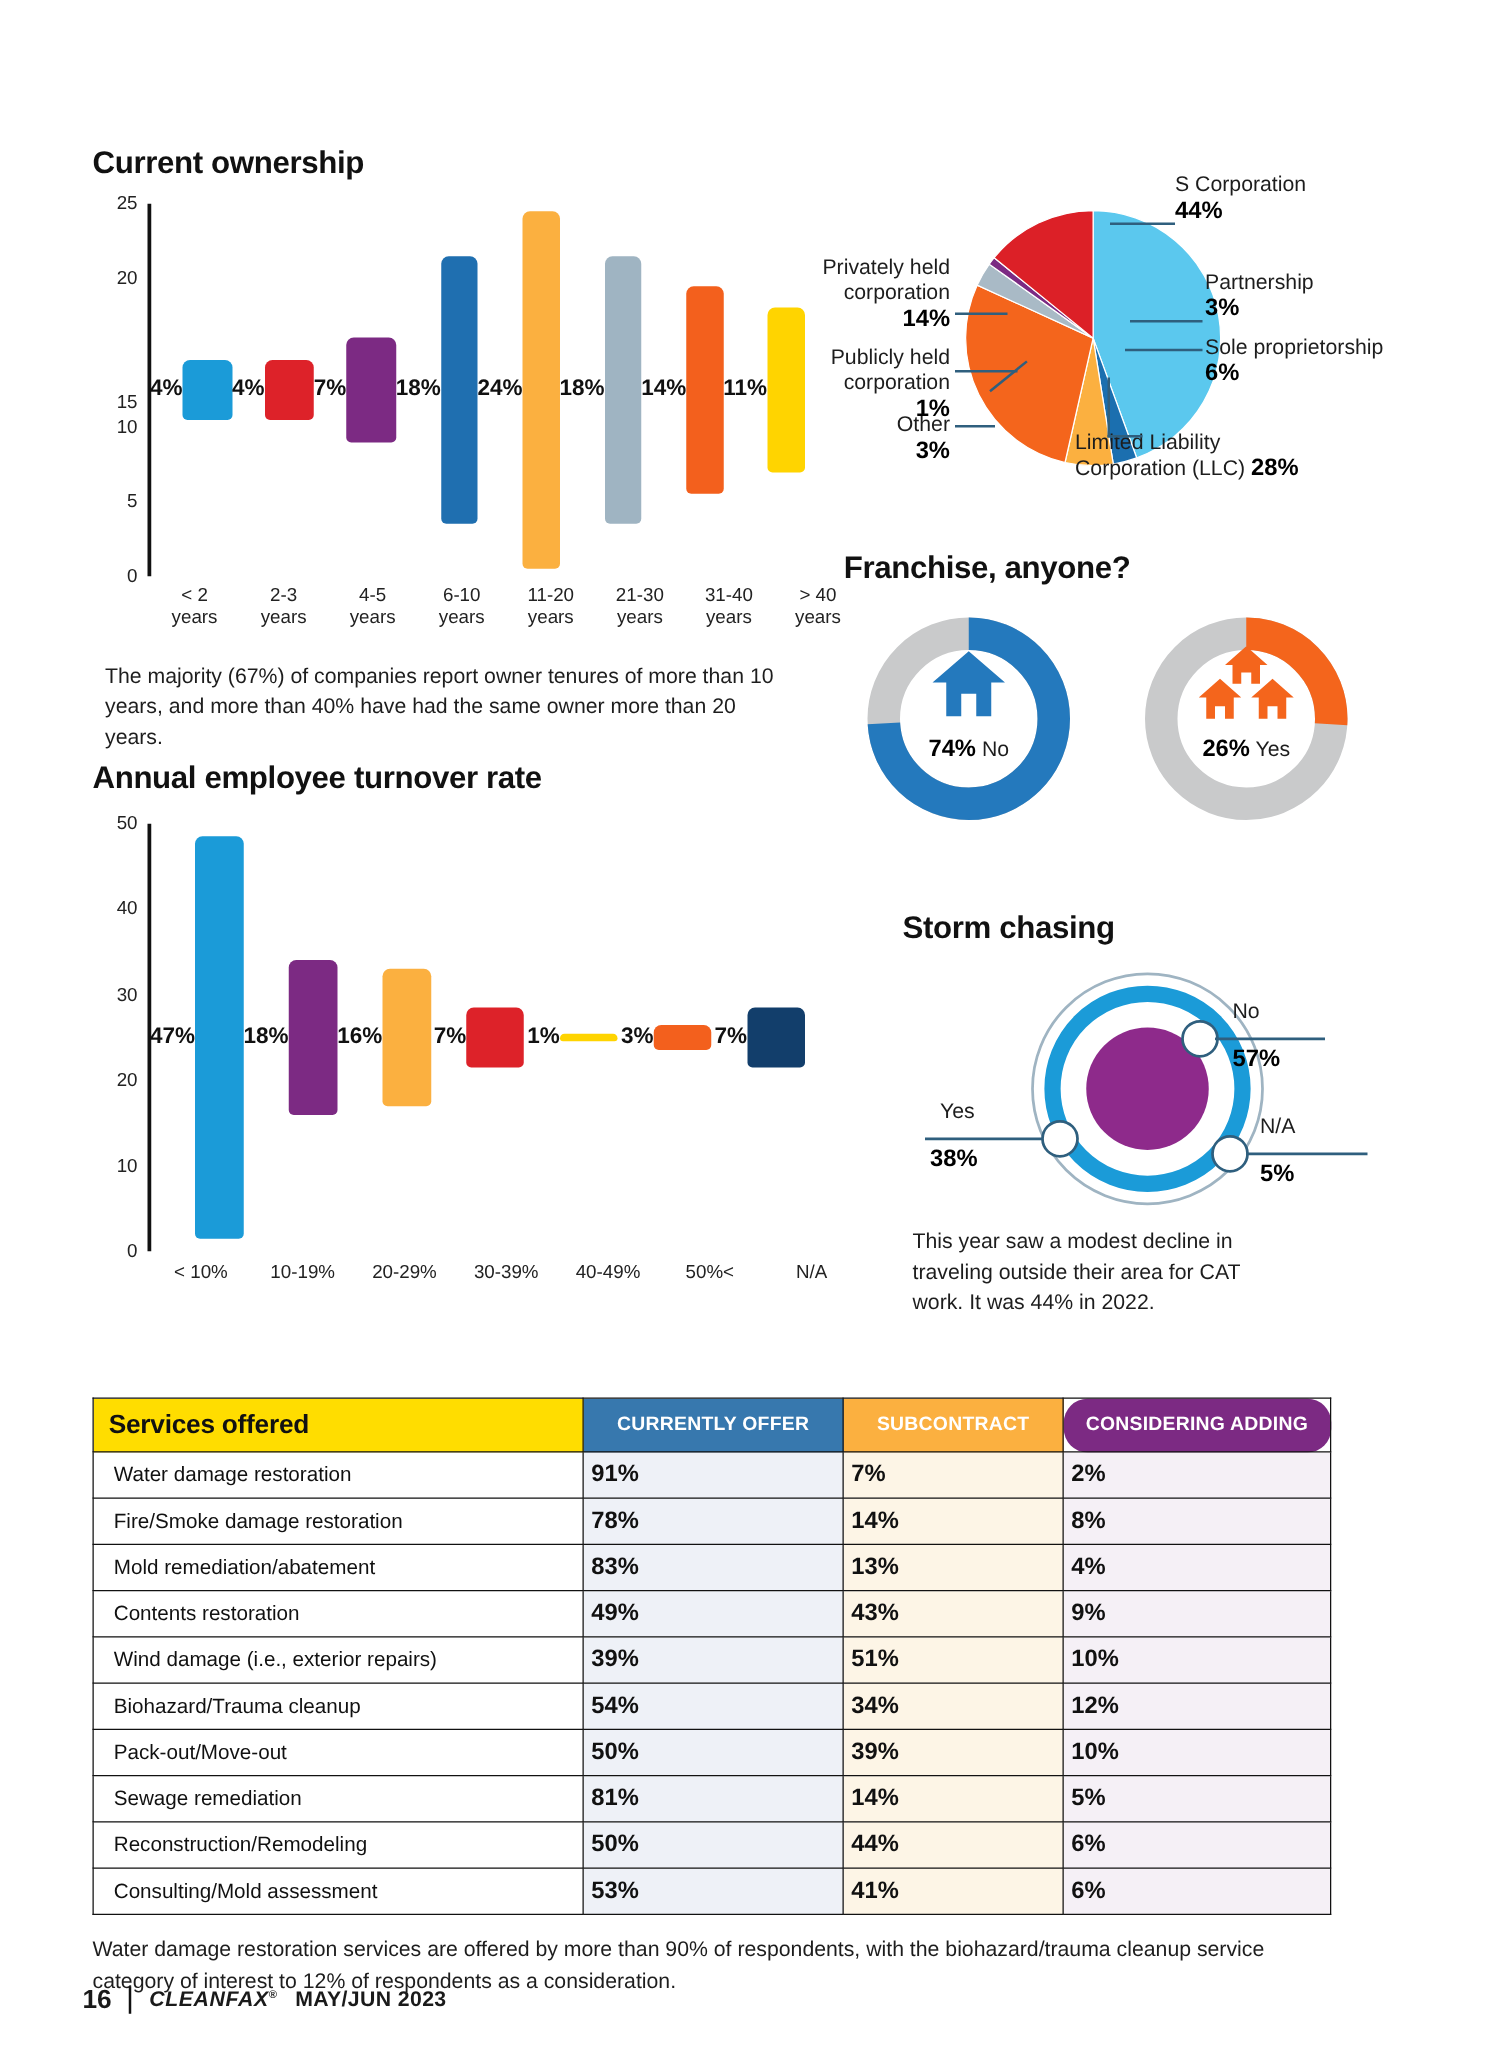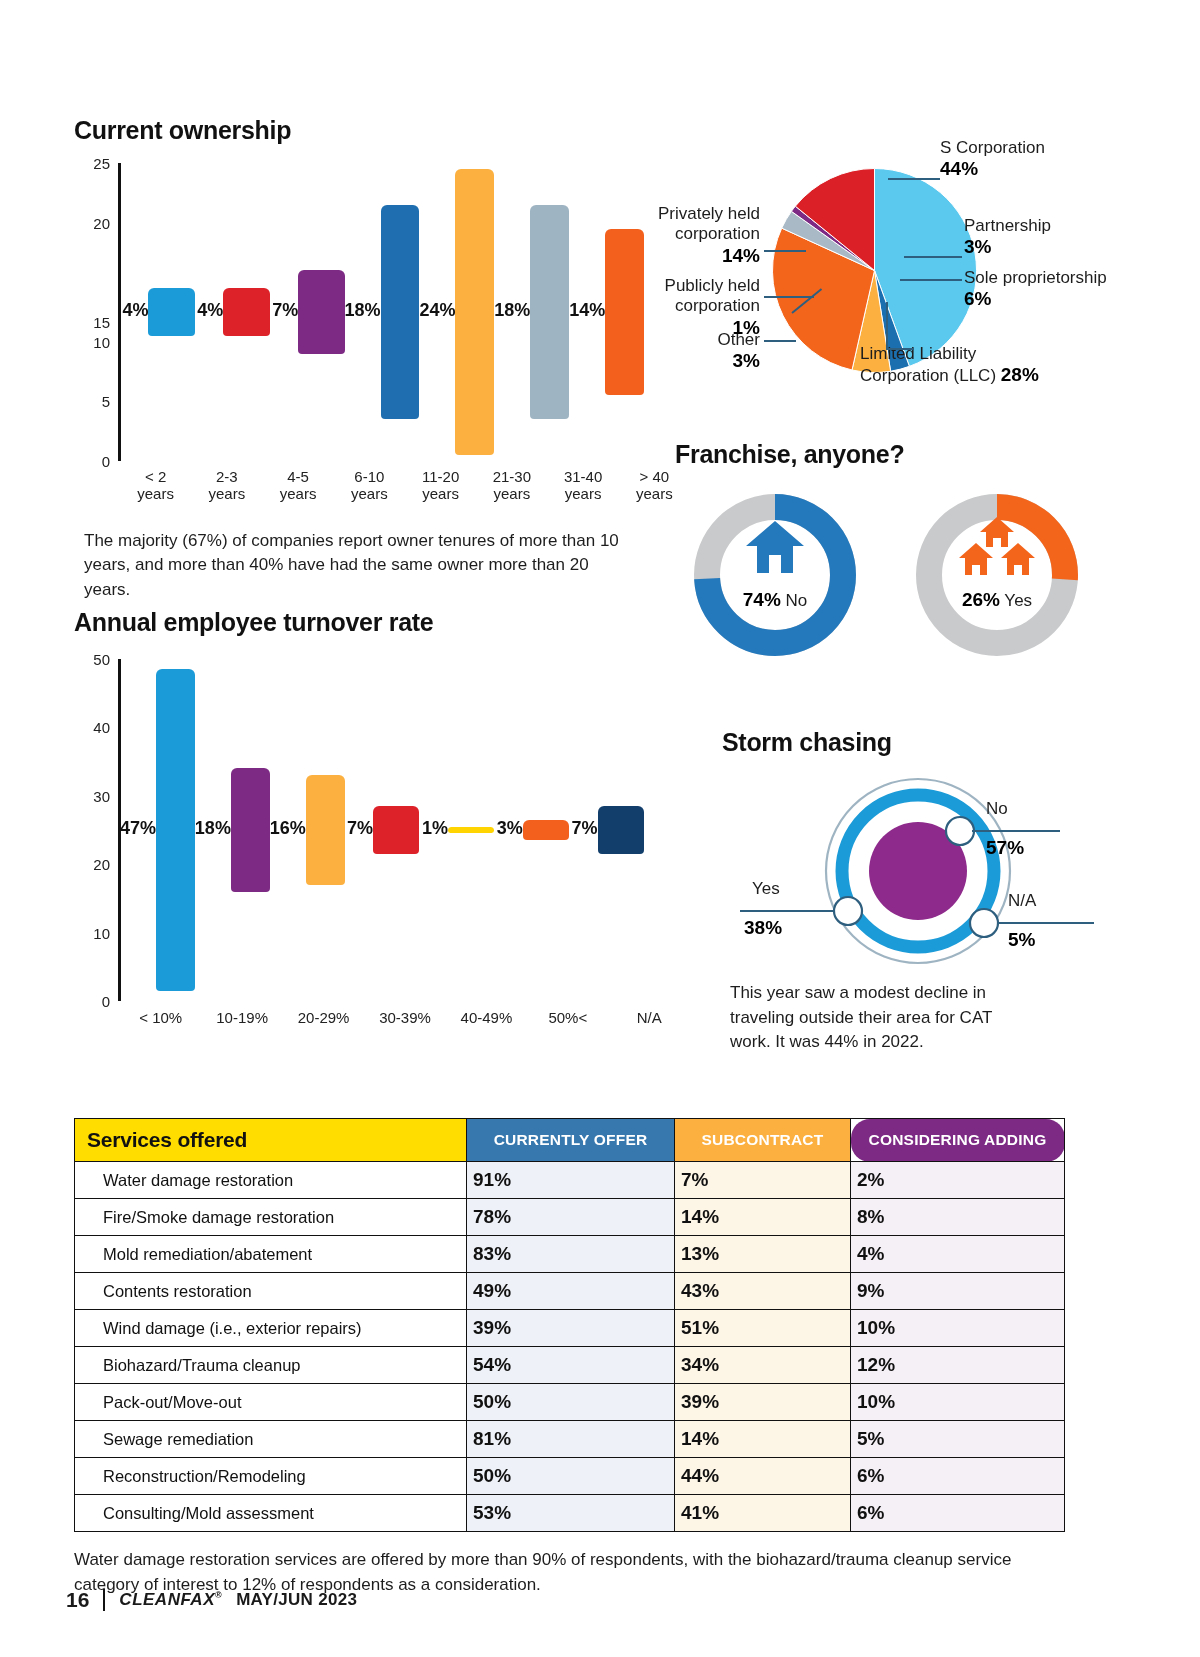--- a/index.html
+++ b/index.html
@@ -73,21 +73,21 @@
   }
   table.services th.first {
     background:#FFDD00; color:#111; text-align:left; font-size:21px;
     padding-left:12px; letter-spacing:-0.2px;
   }
   table.services td {
     font-size:19px; padding:7px 6px; border:1px solid #111;
     text-align:left; font-weight:bold; color:#111;
   }
   table.services td.name {
-    text-align:left; font-weight:normal; font-size:16.5px; padding-left:28px;
+    text-align:left; font-weight:normal; font-size:16.5px; padding-left:16px;
     background:#fff;
   }
   
   .footer { display:flex; align-items:center; gap:14px; }
   .footer .pg { font-size:21px; font-weight:bold; }
   .footer .rule { width:2px; height:22px; background:#111; }
   .footer .brand { font-size:17px; font-style:italic; font-weight:bold; letter-spacing:0.5px;}
   .footer .brand sup { font-size:9px; font-style:normal; }
   .footer .issue { font-size:17px; font-weight:bold; letter-spacing:0.3px;}
 </style>
@@ -131,20 +131,24 @@
               <div class="barval">24%</div>
               <div class="bar" style="height: 286.08px; background: rgb(251, 176, 64);"></div>
             </div>
             <div class="barwrap">
               <div class="barval">18%</div>
               <div class="bar" style="height: 214.56px; background: rgb(159, 180, 194);"></div>
             </div>
             <div class="barwrap">
               <div class="barval">14%</div>
               <div class="bar" style="height: 166.88px; background: rgb(243, 96, 29);"></div>
+            </div>
+            <div class="barwrap">
+              <div class="barval">11%</div>
+              <div class="bar" style="height: 131.12px; background: rgb(255, 212, 0);"></div>
             </div>
           </div>
       </div>
       <div class="xlabels" id="own-xlabels" style="position:relative; margin-top:7px;">
           <div class="xlab">
             <div>&lt; 2</div>
             <div>years</div>
           </div>
           <div class="xlab">
             <div>2-3</div>

